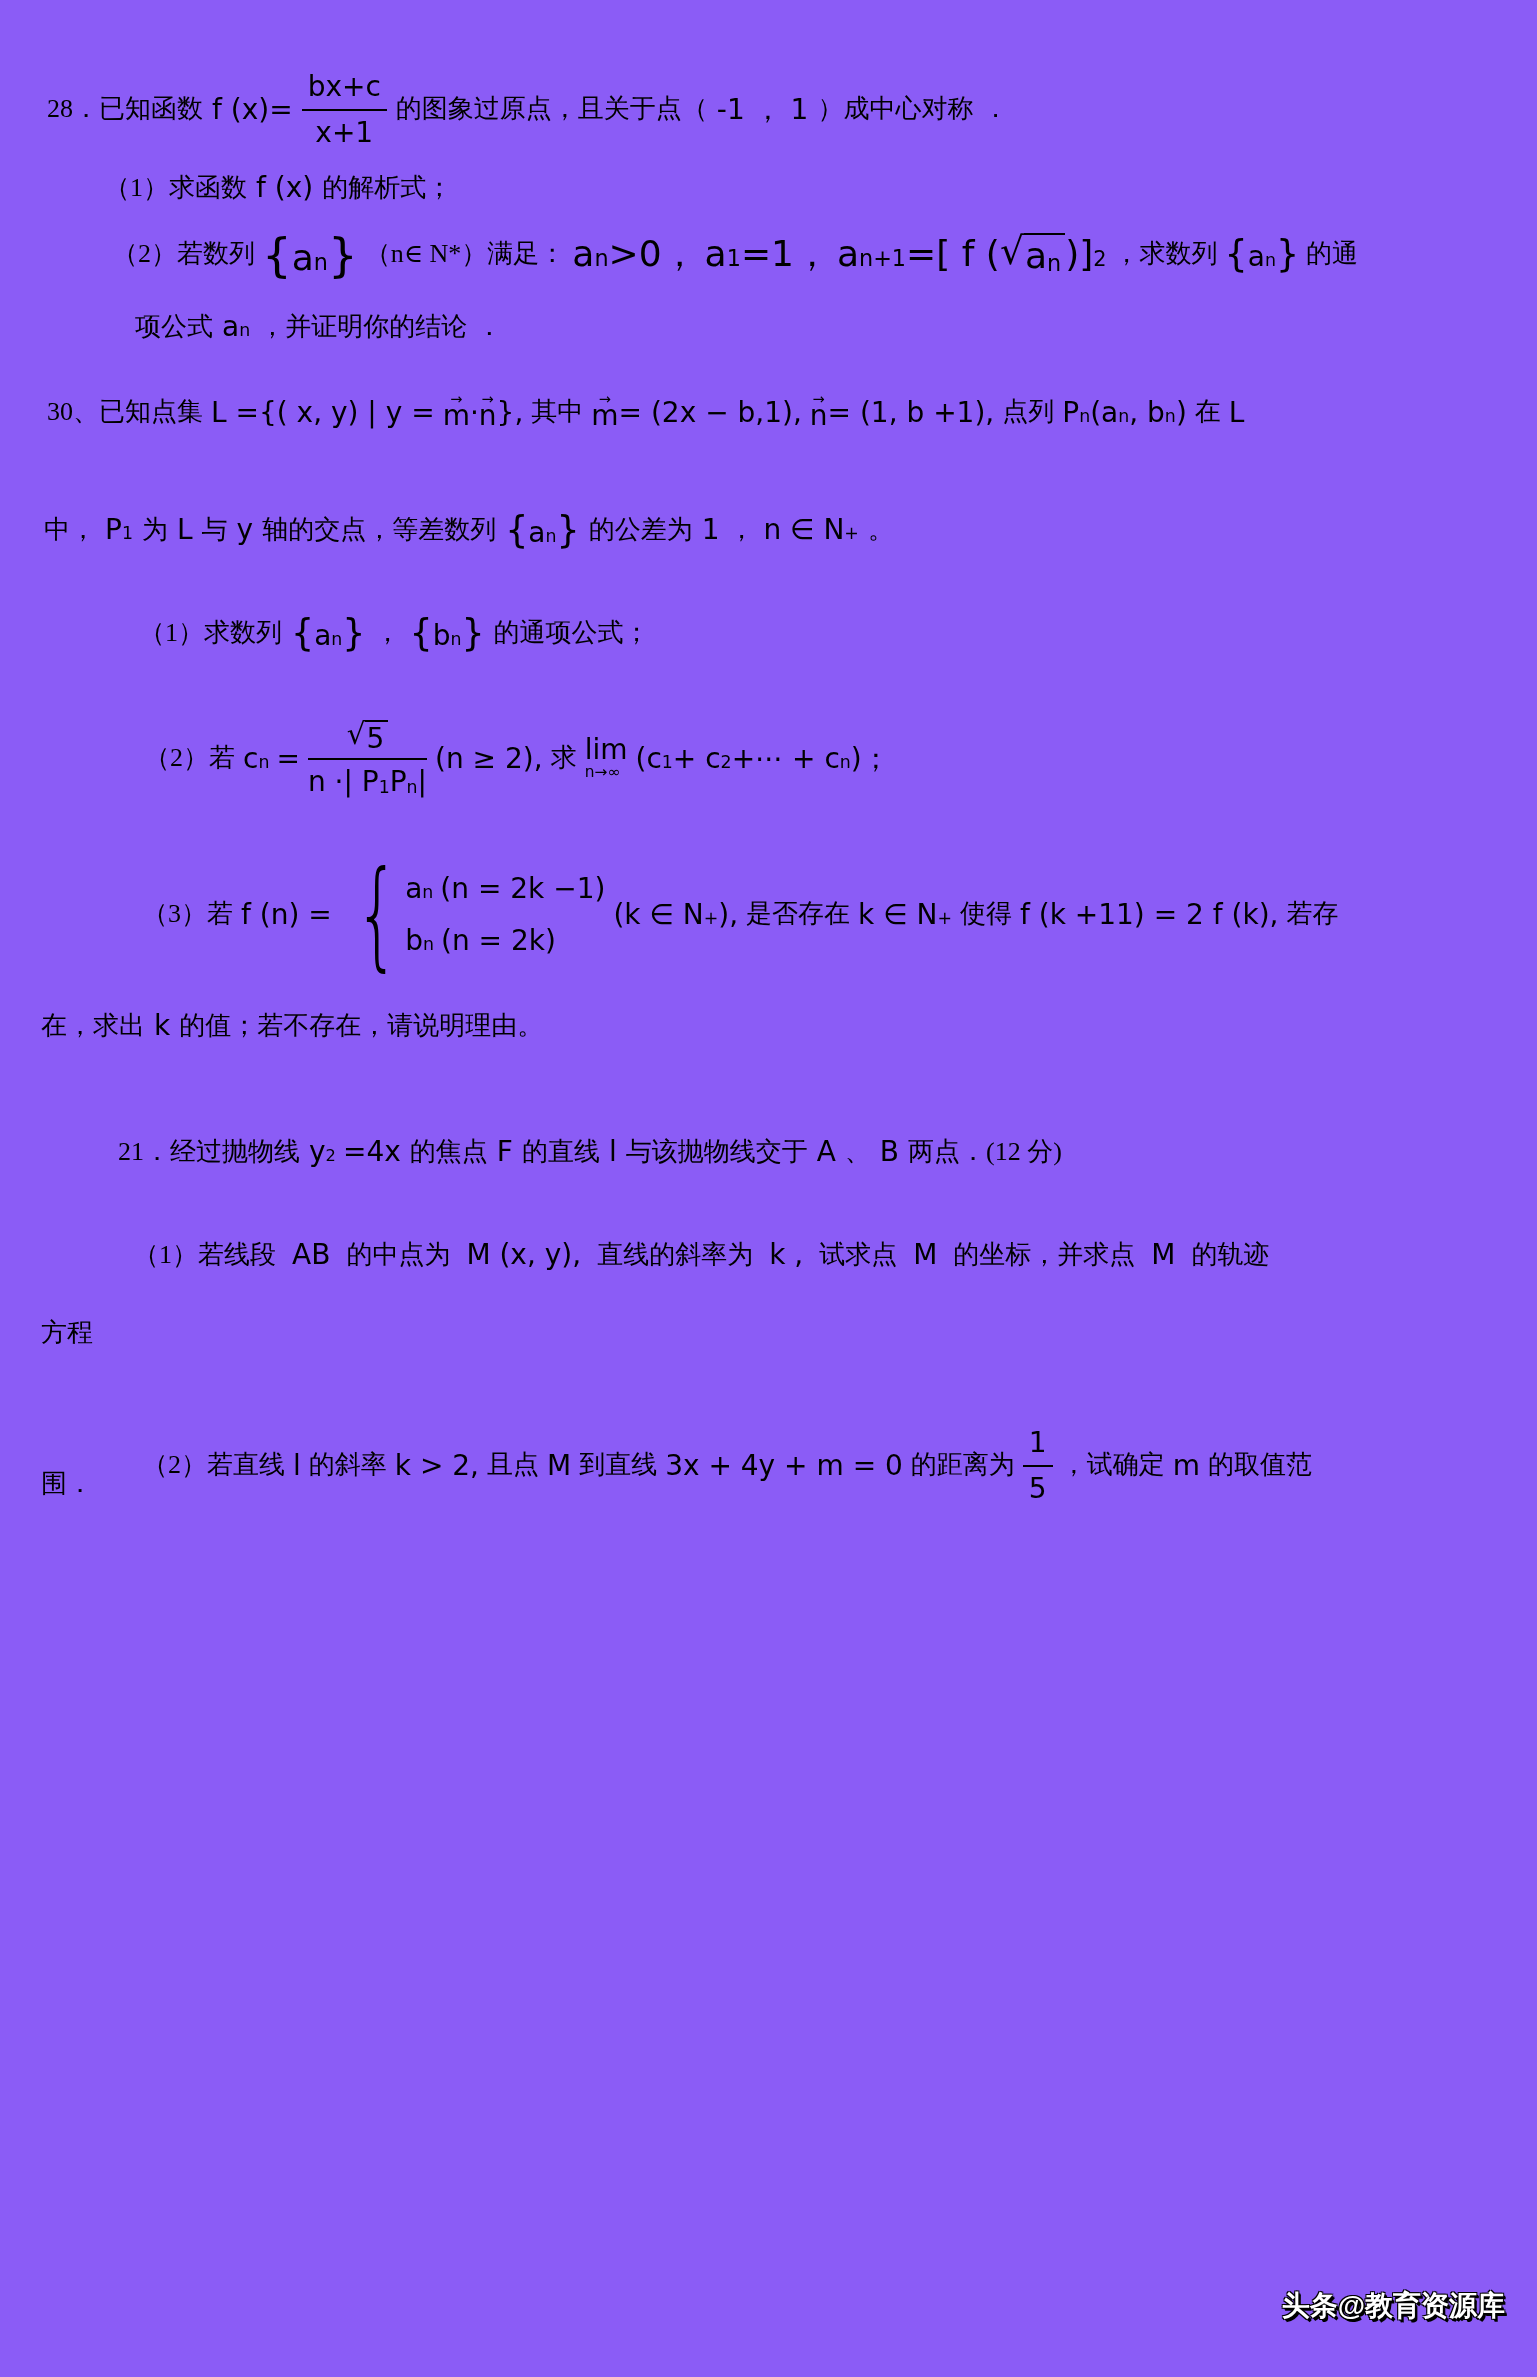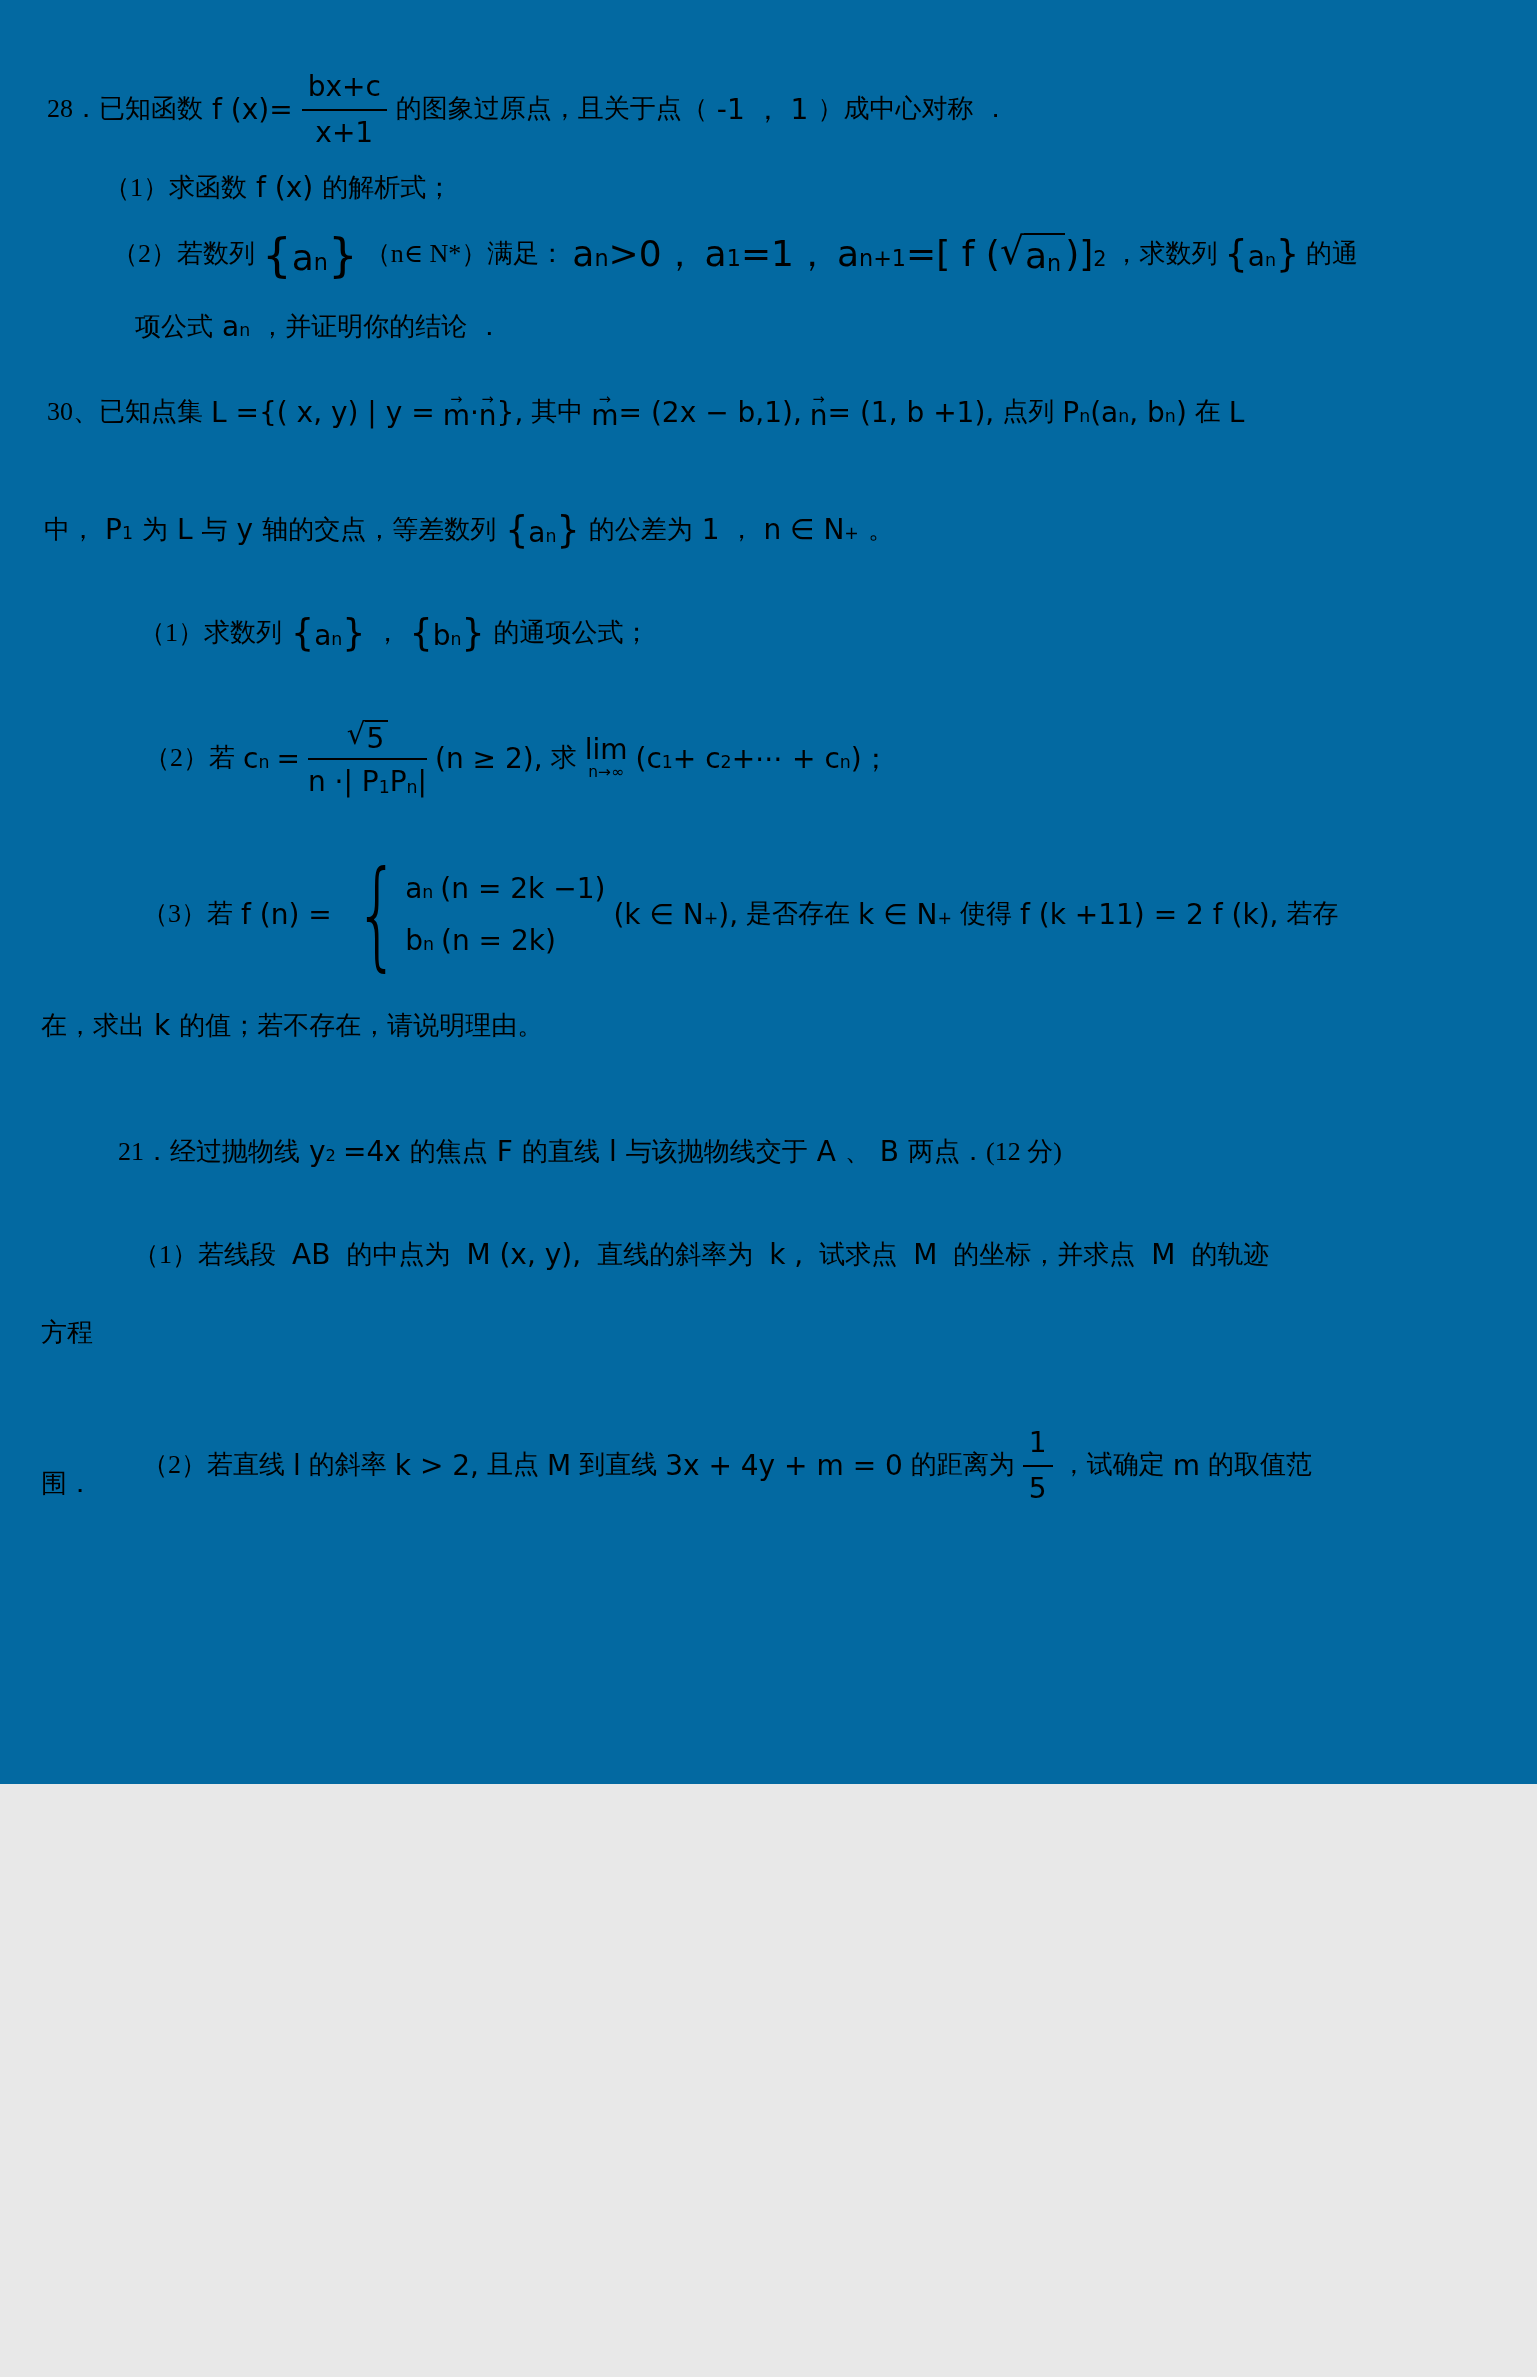--- a/index.html
+++ b/index.html
@@ -1,34 +1,34 @@
 <!DOCTYPE html>
 <html style="font-size:8px"><head>
 <meta charset="utf-8">
 <style>
   html,body{margin:0;padding:0;background:#e8e8e8;}
-  #page{position:relative;width:1537px;height:1784px;background:#0369a1;overflow:hidden;color:#000;}
+  #page{position:relative;width:1537px;height:2377px;background:#8b5cf6;overflow:hidden;color:#000;}
   .line{position:absolute;display:flex;align-items:center;gap:9px;white-space:nowrap;}
   .cn{font-family:"Liberation Serif","DejaVu Serif",serif;font-size:26px;line-height:1.25;}
   .m{font-family:"DejaVu Sans","Liberation Sans",sans-serif;font-size:28px;line-height:1.2;}
   .mbig{font-size:36px;}
   .grp{display:inline-flex;align-items:baseline;}
   .grp.vgrp{align-items:center;}
   sub{font-size:62%;vertical-align:-14%;line-height:1;font-family:inherit;}
   sup{font-size:58%;vertical-align:70%;line-height:1;font-family:inherit;}
   .brace{font-size:130%;font-weight:400;transform:translateY(2%);display:inline-block;}
   .frac{display:inline-flex;flex-direction:column;align-items:stretch;text-align:center;}
   .fnum{border-bottom:2.5px solid #000;padding:0 6px 5px;}
   .fden{padding-top:5px;}
   .sqrt{display:inline-flex;align-items:flex-start;}
   .sqrt-sym{line-height:1;font-size:105%;}
   .sqrt-rad{border-top:2.5px solid currentColor;padding:2px 4px 0 1px;line-height:1.05;}
   .vec{display:inline-flex;flex-direction:column;align-items:center;line-height:.95;}
   .vec-arr{font-size:52%;line-height:.55;}
-  .lim{display:inline-flex;flex-direction:column;align-items:center;line-height:1;}
+  .lim{display:inline-flex;flex-direction:column;align-items:flex-start;line-height:1;}
   .lim-bot{font-size:55%;line-height:1.1;}
   .cases{display:inline-flex;align-items:center;}
   .cases-brace{font-size:117px;line-height:.85;font-weight:300;transform:scaleX(.6);margin-right:-9px;font-family:"DejaVu Sans",sans-serif;}
   .ccol{display:inline-flex;flex-direction:column;gap:18px;align-items:flex-start;}
   .crow{display:inline-flex;align-items:baseline;}
   .ml14{margin-left:7px;}
   .watermark{position:absolute;font-family:Liberation Sans, sans-serif;font-size:28px;font-weight:bold;color:#ffffff;
     text-shadow:2.5px 2.5px 0 #000,-1px -1px 0 #000,1px -1px 0 #000,-1px 1px 0 #000,1px 1px 0 #000,2px 2px 0 #000;}
 </style>
 </head>

